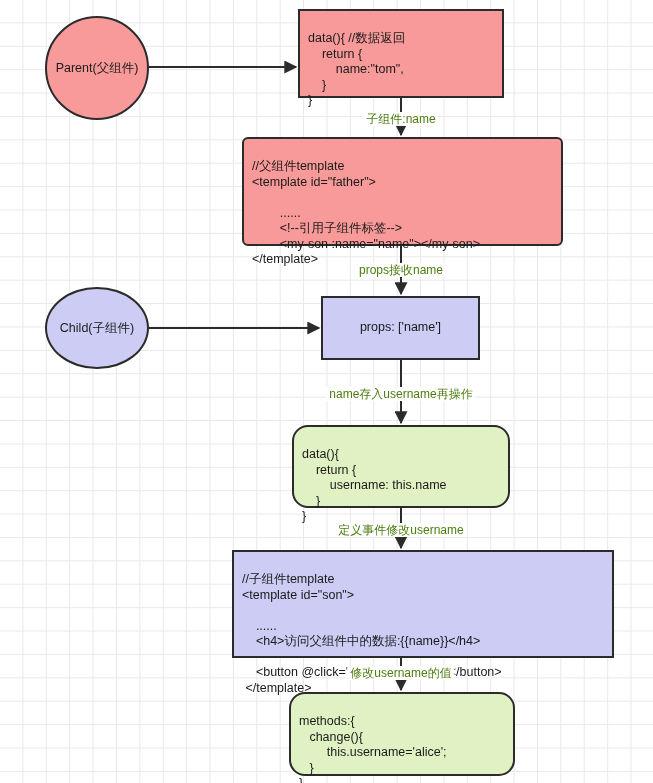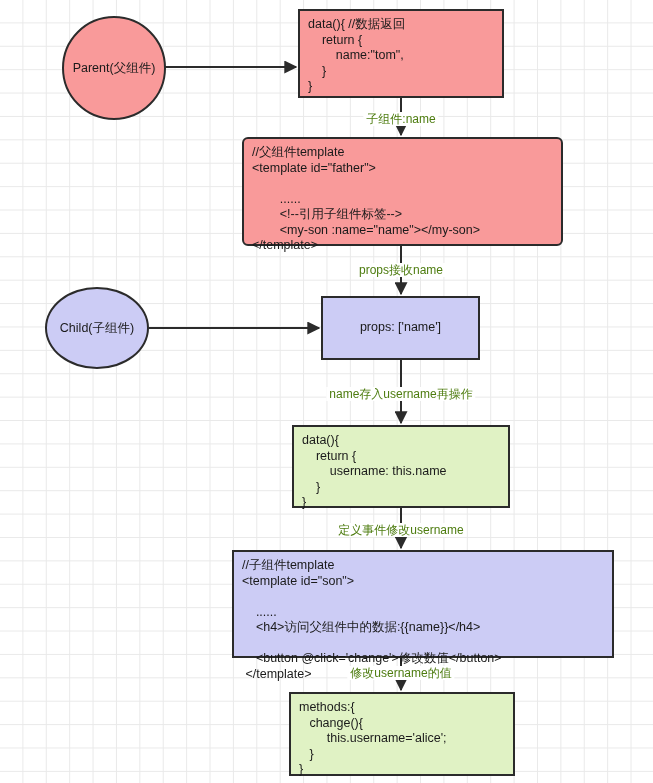--- a/index.html
+++ b/index.html
@@ -41,25 +41,25 @@
     justify-content: center;
     font-size: 12.5px;
     text-align: center;
   }
   .circle-parent { background: #f99a9a; }
   .circle-child  { background: #ccccf5; }
   .box {
     white-space: pre;
     font-size: 12.5px;
     line-height: 15.5px;
-    padding: 6px 8px;
+    padding: 20px 8px;
   }
   .box-red    { background: #f99a9a; }
   .box-purple { background: #ccccf5; }
-  .box-green  { background: #e0f2c4; }
+  .box-green  { background: #e0f2c4; border-radius: 16px; }
   .box-center {
     display: flex;
     align-items: center;
     justify-content: center;
     white-space: nowrap;
     padding: 0;
   }
   .edge-label {
     position: absolute;
     font-size: 12px;
@@ -91,21 +91,21 @@
 
     <line x1="149" y1="328" x2="319" y2="328" stroke="#2b2b2b" stroke-width="2" marker-end="url(#ah)"></line>
 
     <line x1="401" y1="360" x2="401" y2="423" stroke="#2b2b2b" stroke-width="2" marker-end="url(#ah)"></line>
 
     <line x1="401" y1="507" x2="401" y2="548" stroke="#2b2b2b" stroke-width="2" marker-end="url(#ah)"></line>
 
     <line x1="401" y1="657" x2="401" y2="690" stroke="#2b2b2b" stroke-width="2" marker-end="url(#ah)"></line>
   </svg>
 
-  <div class="node circle circle-parent" style="left:62px; top:16px; width:104px; height:104px;">
+  <div class="node circle circle-parent" style="left:45px; top:16px; width:104px; height:104px;">
     <span>Parent(父组件)</span>
   </div>
 
   <div class="node box box-red" style="left:298px; top:9px; width:206px; height:89px;">data(){ //数据返回
     return {
         name:"tom",
     }
 }</div>
 
   <div class="edge-label" style="left:401px; top:112px;">子组件:name</div>

